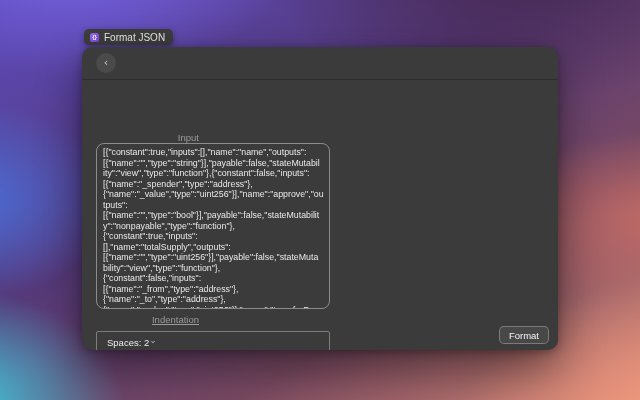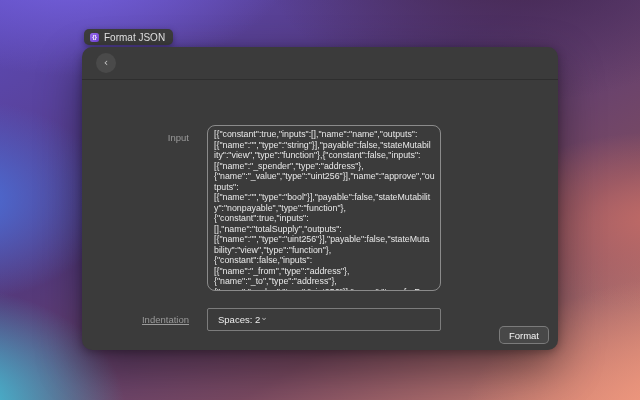--- a/index.html
+++ b/index.html
@@ -46,21 +46,21 @@
   }
   .back-button {
     width:20px; height:20px; border-radius:50%;
     background:#4a4a4a; border:none; cursor:pointer;
     color:#c8c8c8; font-size:11px; line-height:18px; text-align:center;
     font-family:"DejaVu Sans", sans-serif;
   }
 
   .window-content { position:relative; height:269px; }
 
-  .form-row { position:absolute; left:4px; display:flex; width:100%; }
+  .form-row { position:absolute; left:14px; display:flex; width:100%;flex-direction:column; }
   .row-input  { top:45px; }
   .row-indent { top:228px; }
   .field-label {
     width:121px; padding-right:18px; text-align:right;
     color:#9a9a9a; font-size:9.5px; flex:0 0 auto;
   }
   .row-input .field-label  { padding-top:7px; }
   .row-indent .field-label { line-height:23px;text-decoration:underline; }
 
   .json-textarea {

